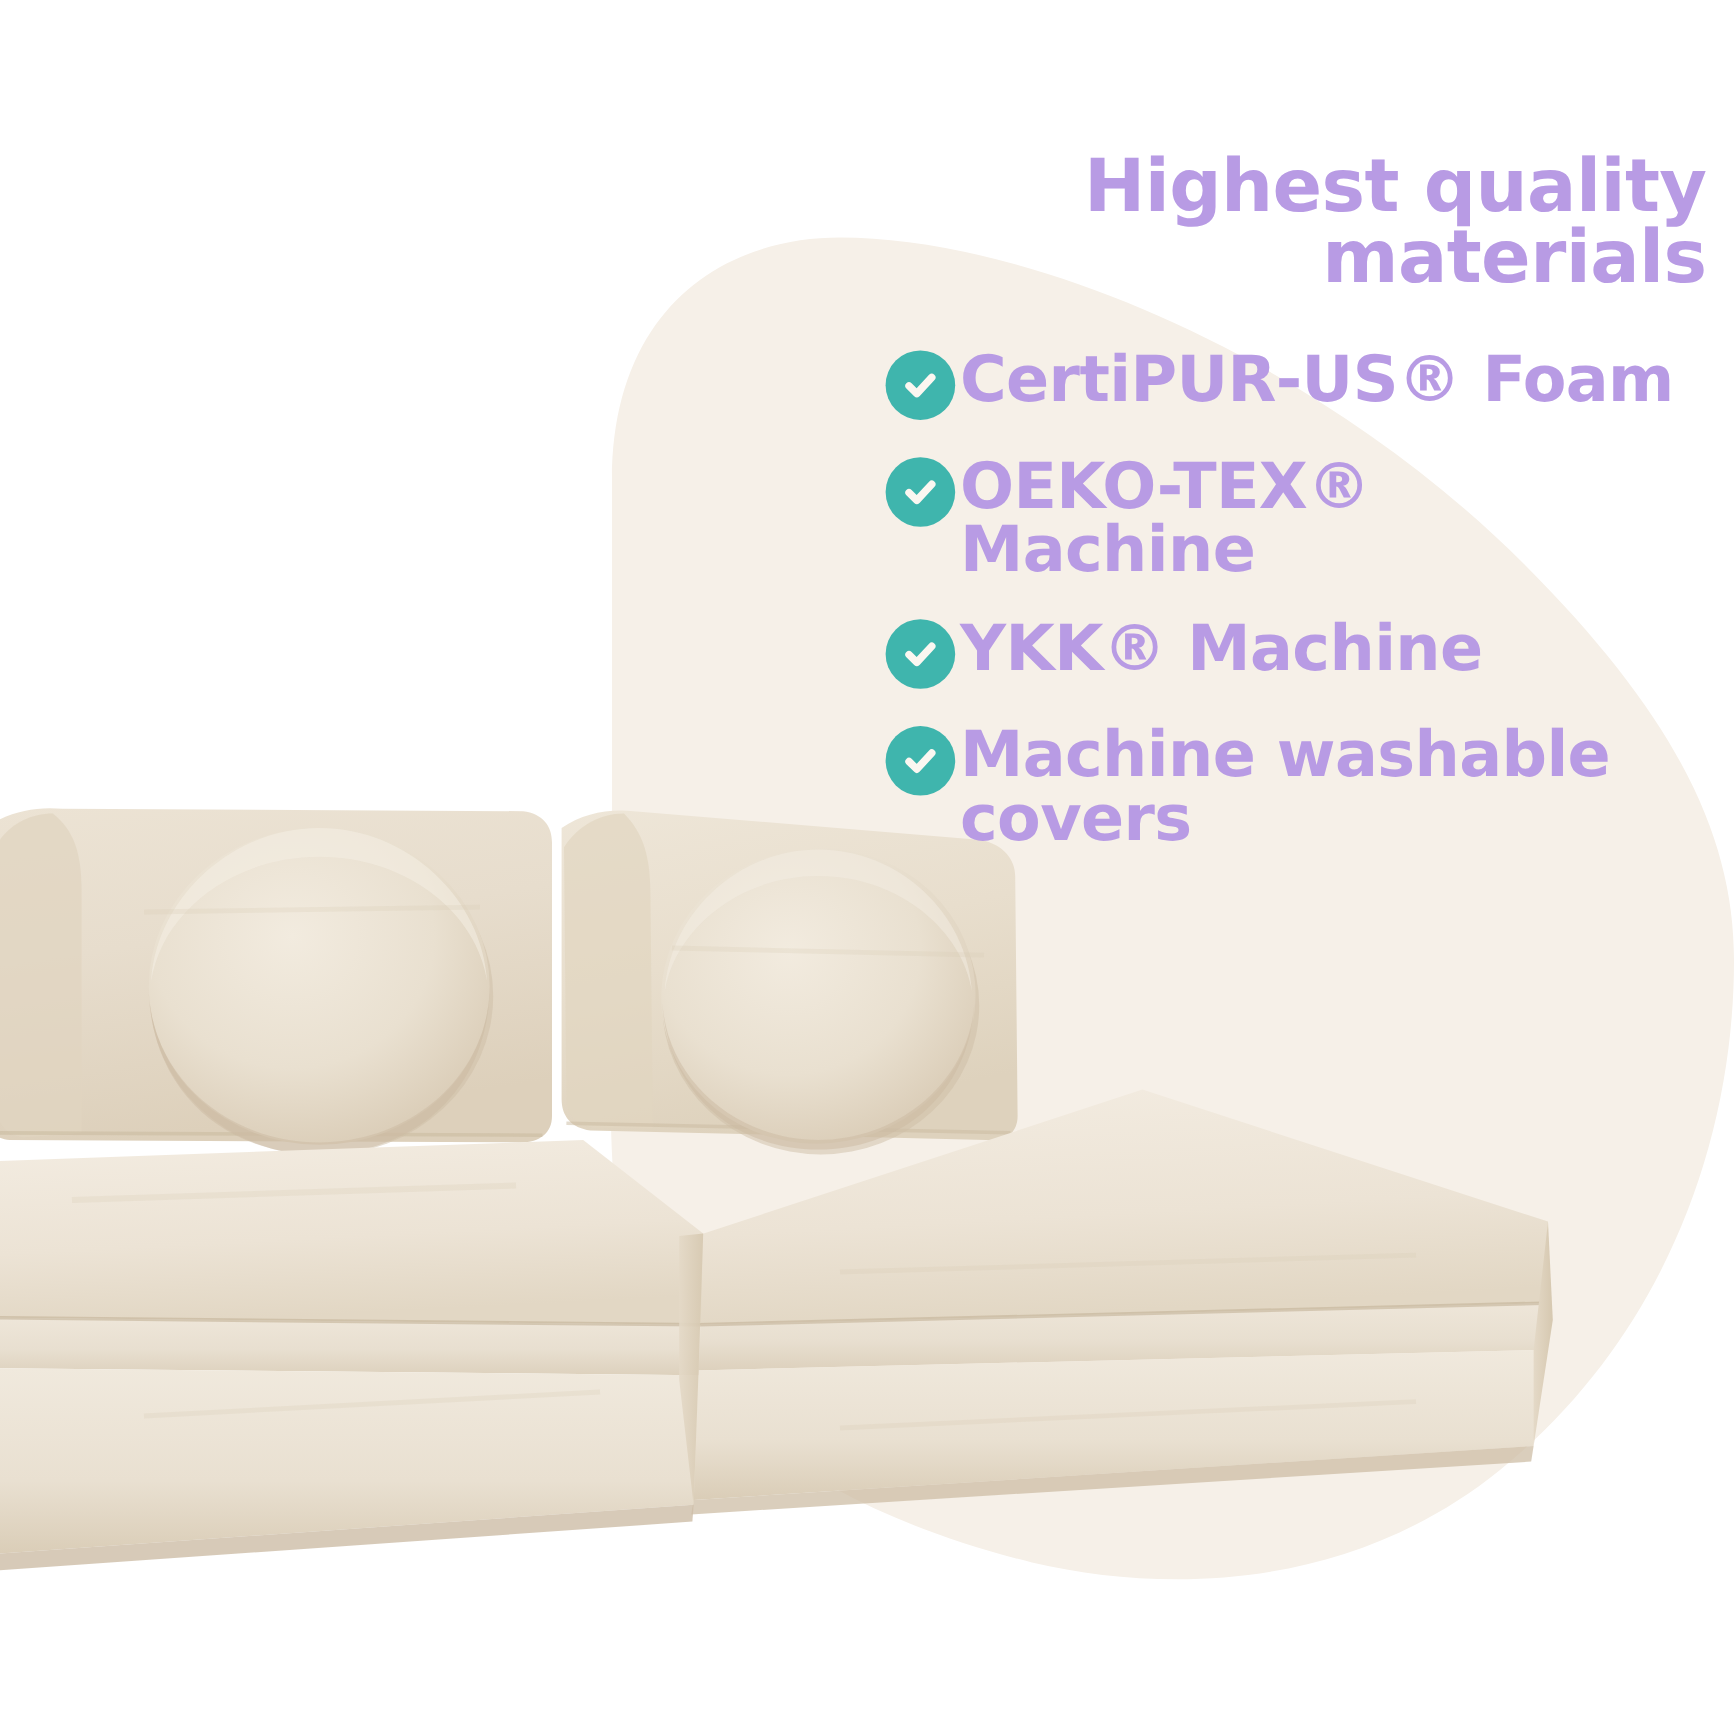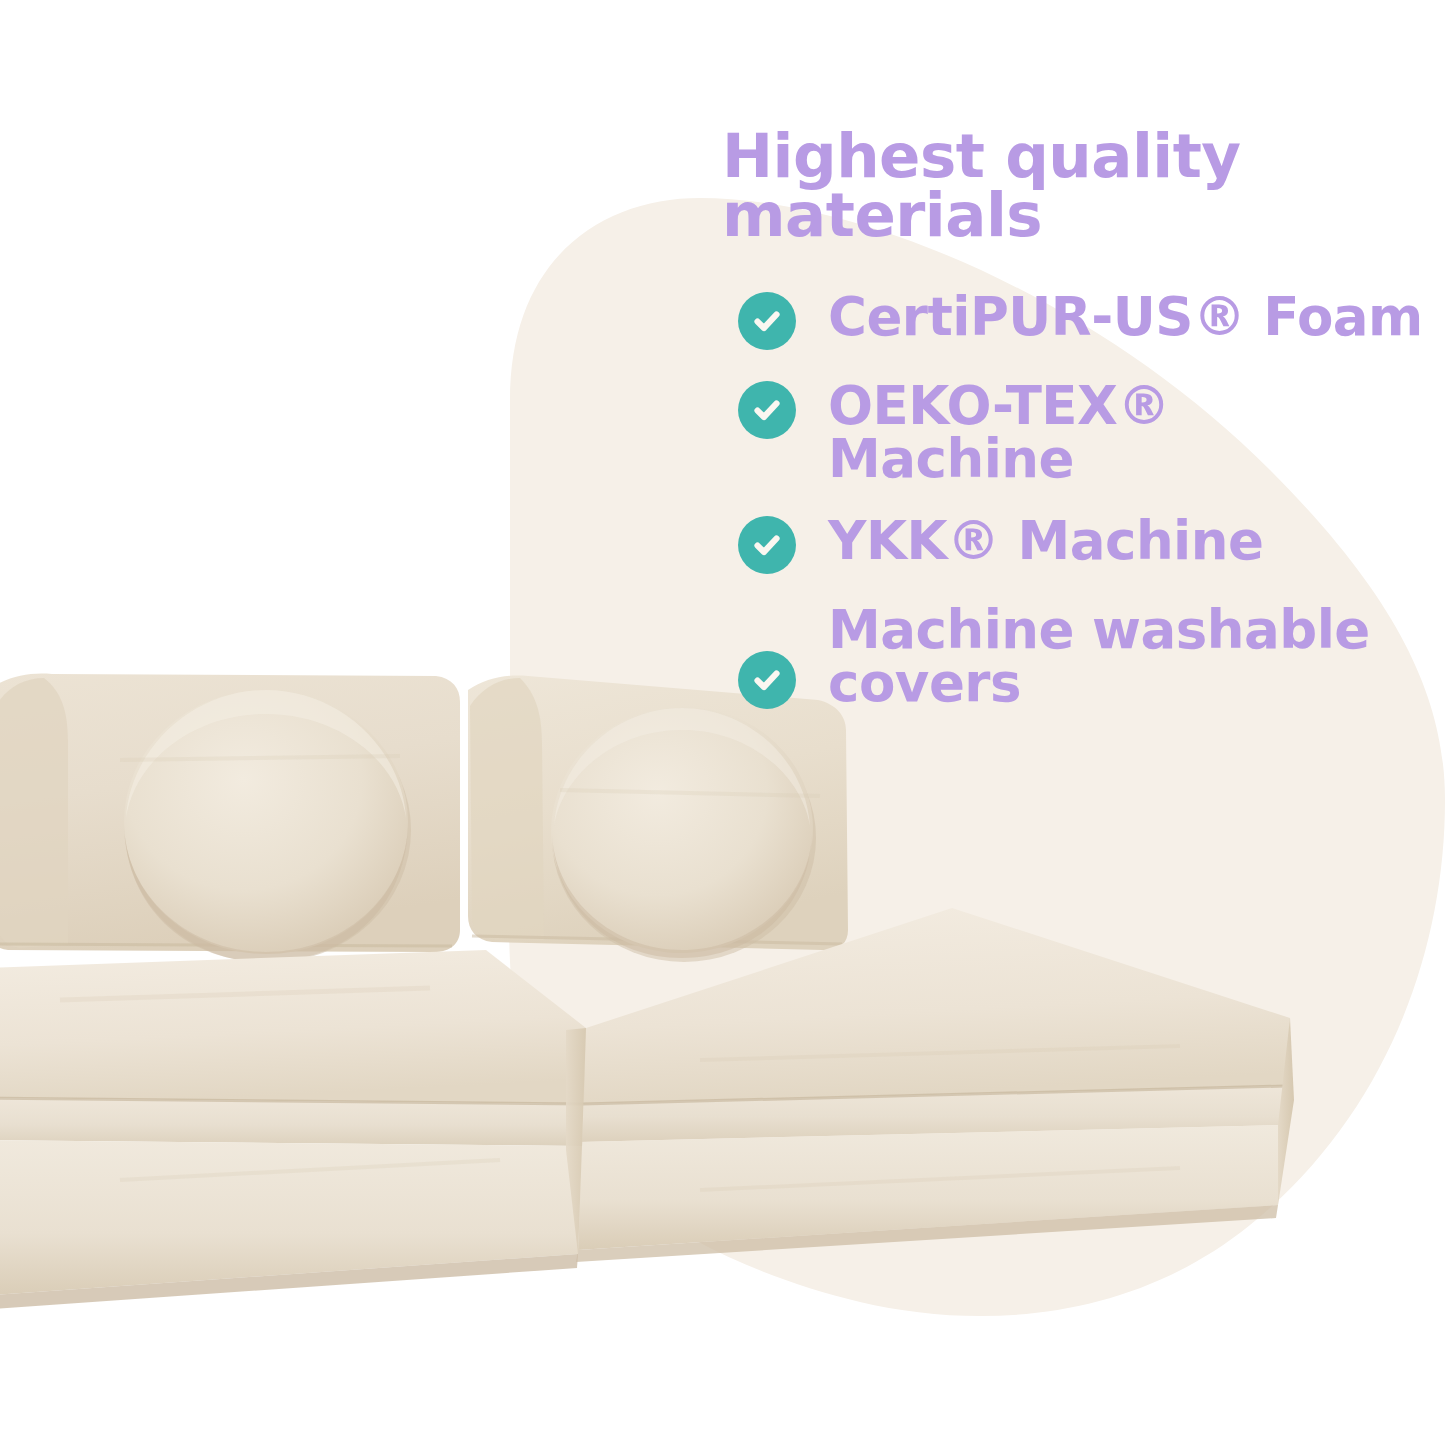--- a/index.html
+++ b/index.html
@@ -49,38 +49,39 @@
 
   .headline {
     margin: 0;
     font-family: "DejaVu Sans", sans-serif;
     font-weight: 700;
     font-size: 61px;
     line-height: 0.97;
     letter-spacing: -0.5px;
     color: #b89be4;
     white-space: pre-line;
+    text-align: right;
   }
 
   .feature-list {
     list-style: none;
     margin: 0;
     padding: 0;
     position: absolute;
     left: 16px;
     top: 164px;
     width: 700px;
   }
 
   .feature-item {
     display: flex;
     align-items: flex-start;
     margin-bottom: 29px;
   }
-  .feature-item:last-child { margin-bottom: 0; align-items: flex-end; }
+  .feature-item:last-child { margin-bottom: 0; }
 
   .check-badge {
     flex: 0 0 auto;
     width: 58px;
     height: 58px;
     border-radius: 50%;
     background: #3fb5ad;
     display: flex;
     align-items: center;
     justify-content: center;
@@ -88,21 +89,21 @@
   }
   .check-badge svg { display: block; }
 
   .feature-label {
     font-family: "DejaVu Sans", sans-serif;
     font-weight: 700;
     font-size: 53px;
     line-height: 1.0;
     letter-spacing: -0.5px;
     color: #b89be4;
-    margin-left: 32px;
+    margin-left: 4px;
     max-width: 600px;
   }
 </style>
 </head>
 <body>
 
 <div id="stage">
 
   <svg class="blob-layer" viewBox="0 0 1445 1445" aria-hidden="true">
     <path d="M 510 400

